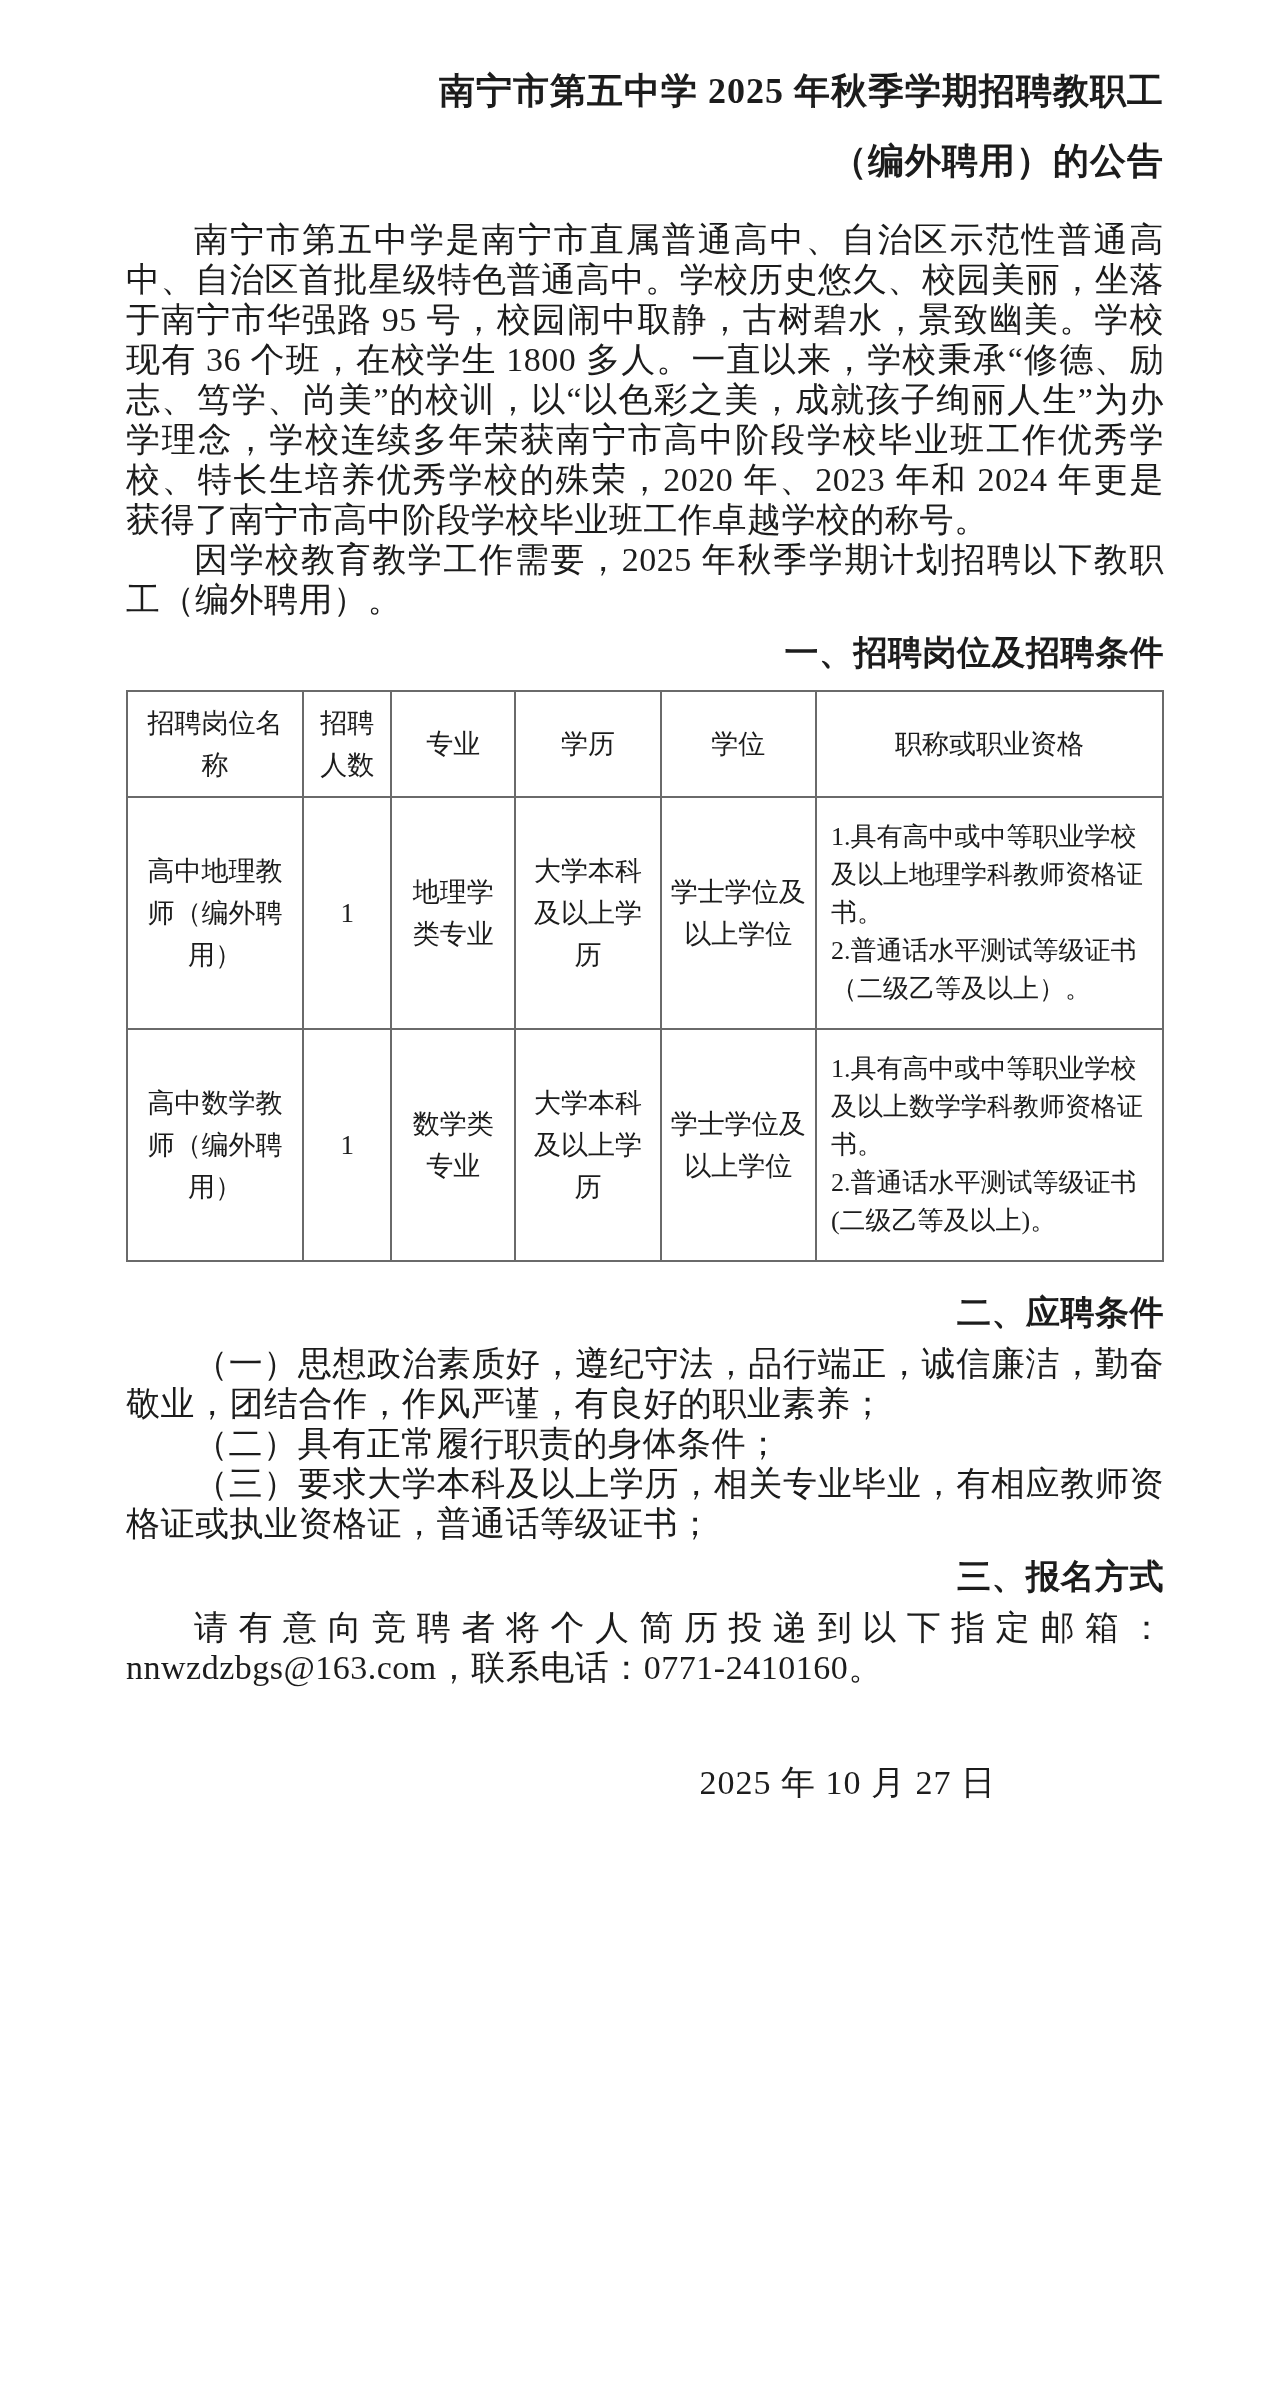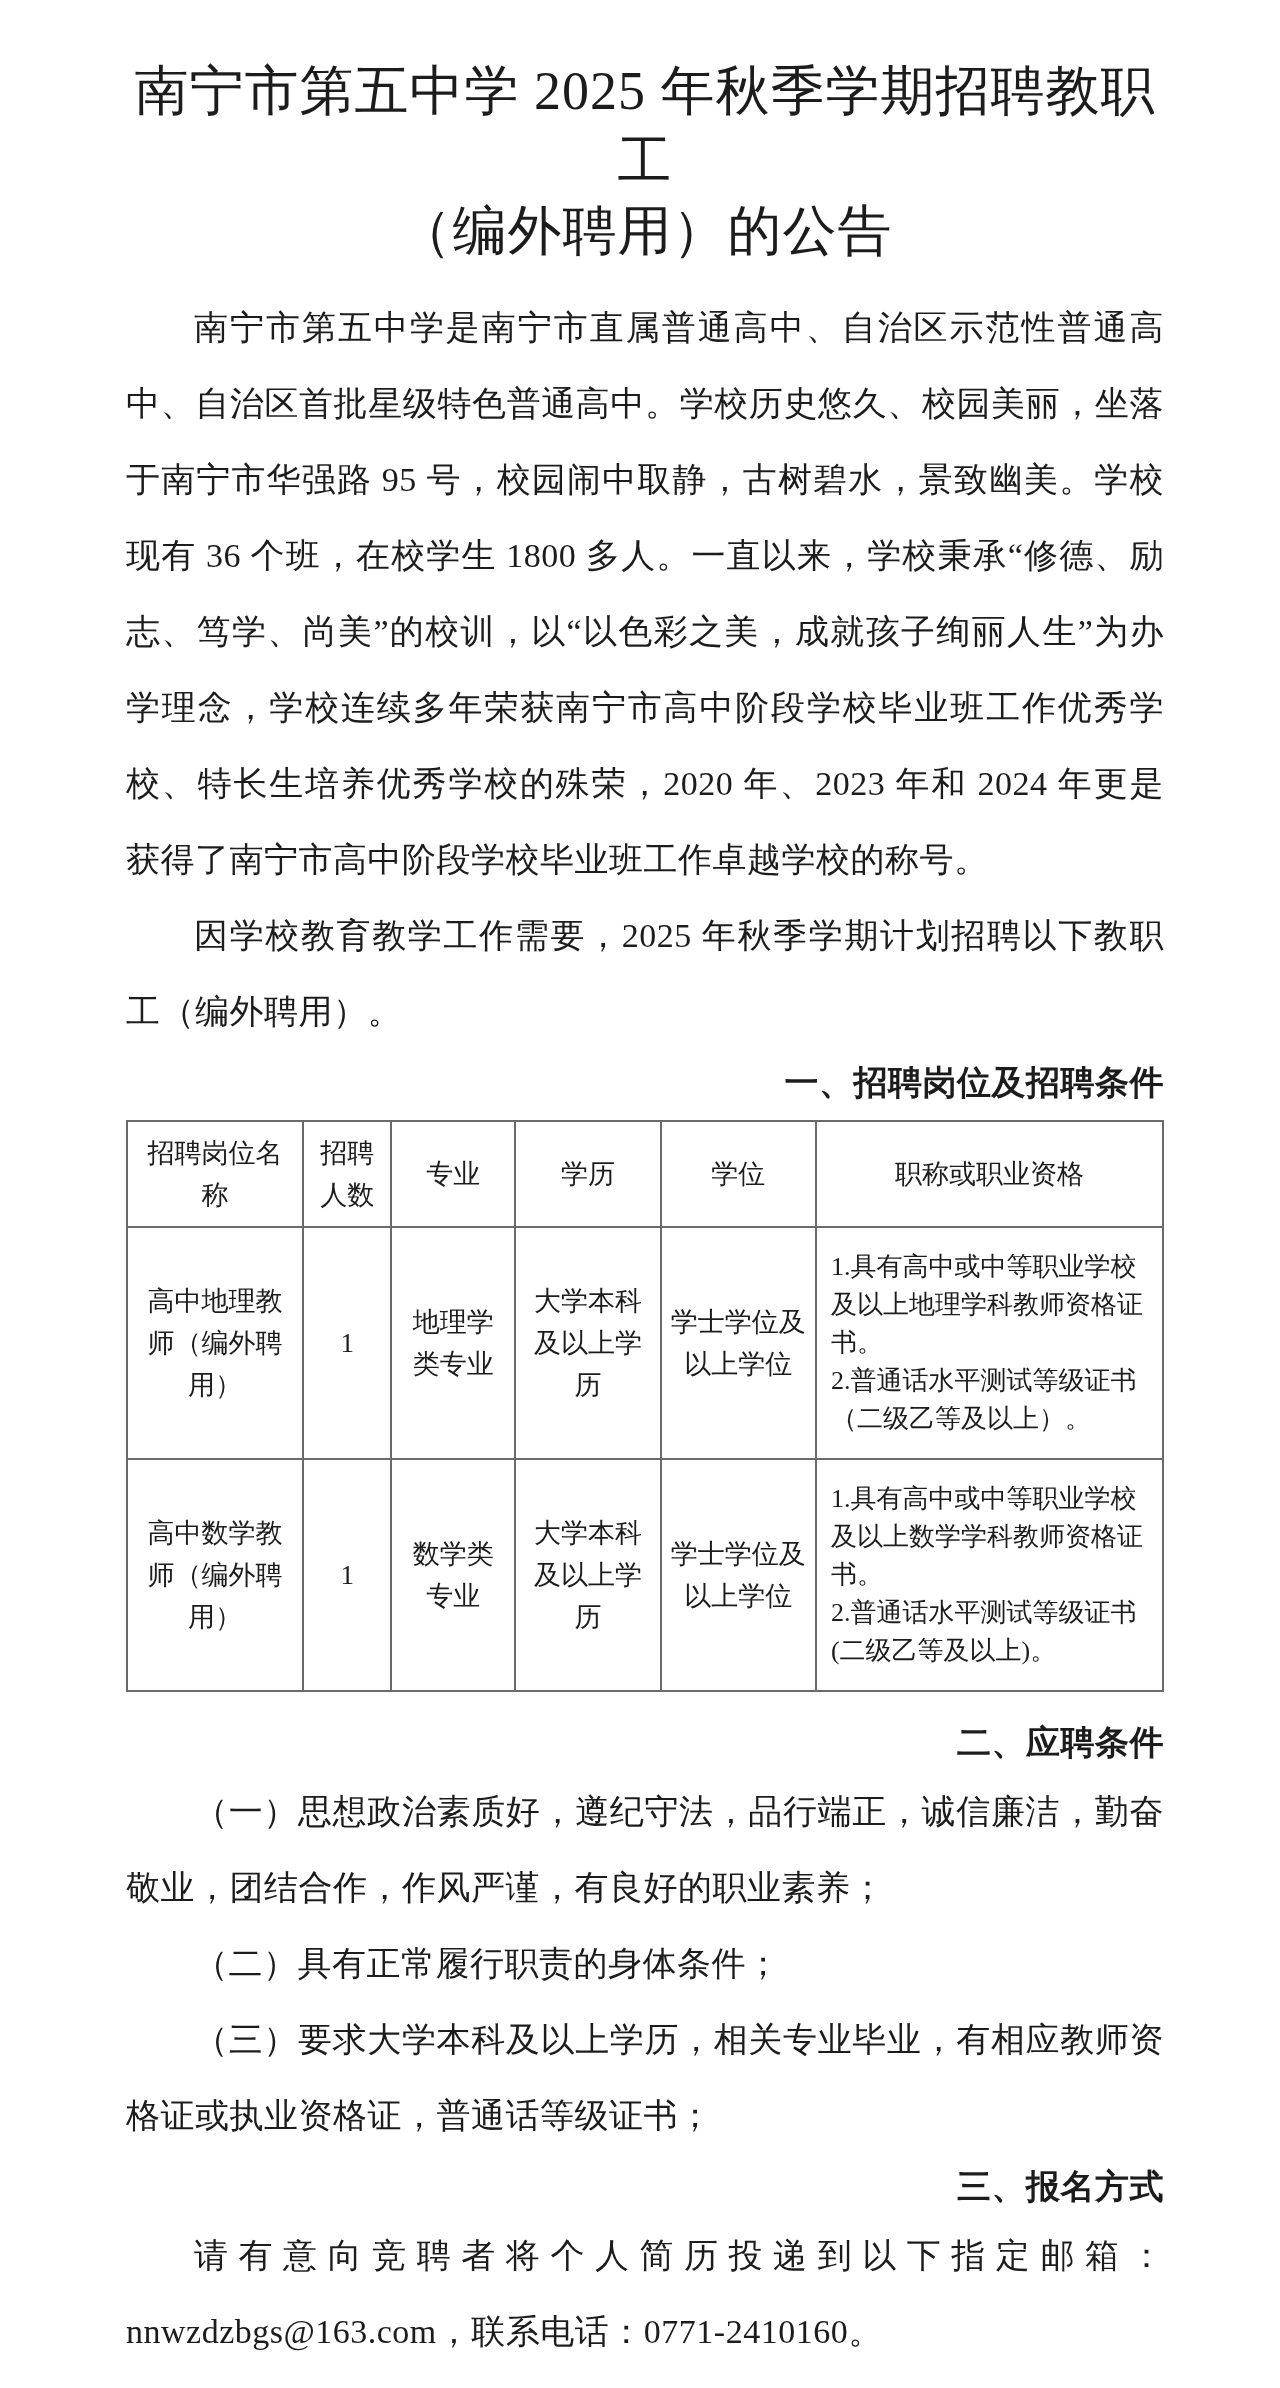--- a/index.html
+++ b/index.html
@@ -9,30 +9,30 @@
     width: 1280px;
     height: 2388px;
     margin: 0 auto;
     background: var(--page-bg, #ffffff);
     color: var(--text-color, #1c1c1c);
     font-family: "Liberation Serif", "DejaVu Serif", serif;
     overflow: hidden;
     padding: 56px 116px 0 126px;
   }
   .doc-title {
-    text-align: center;
-    font-size: 54px;
-    font-weight: normal;
+    text-align: right;
+    font-size: 36px;
+    font-weight: bold;
     line-height: 70px;
     letter-spacing: 1px;
     margin-bottom: 24px;
   }
   p.body-para {
     font-size: 34px;
-    line-height: 76px;
+    line-height: 40px;
     text-align: justify;
     text-indent: 2em;
     letter-spacing: 0.5px;
   }
   h2.section-heading {
     font-family: "Liberation Sans", "DejaVu Sans", sans-serif;
     font-size: 34px;
     font-weight: bold;
     line-height: 64px;
     text-indent: 2em;

